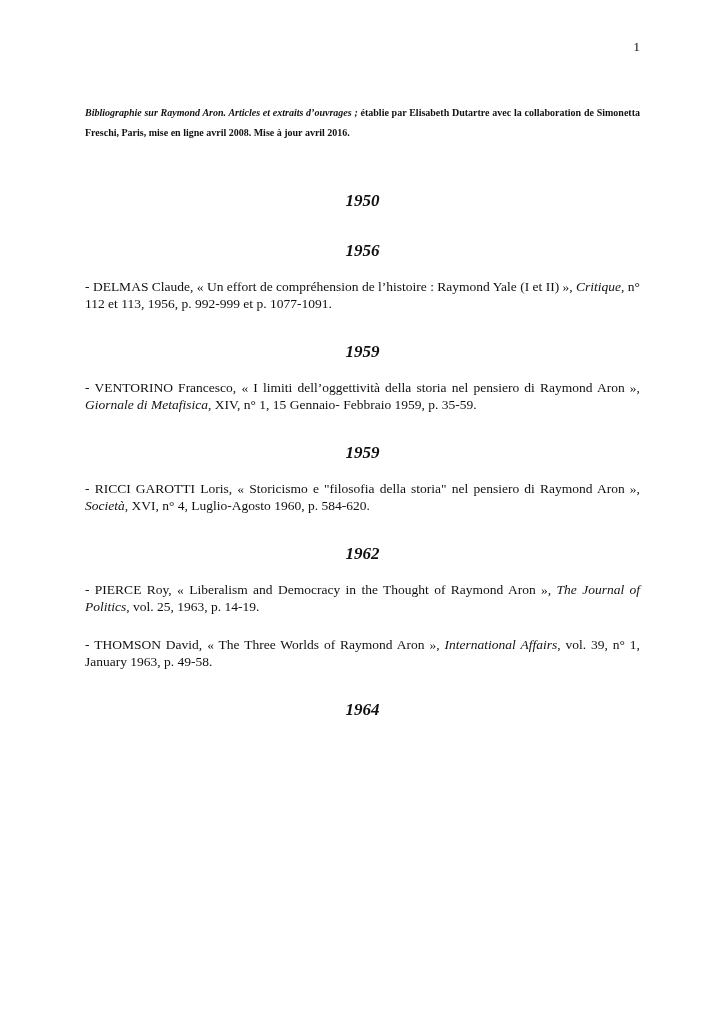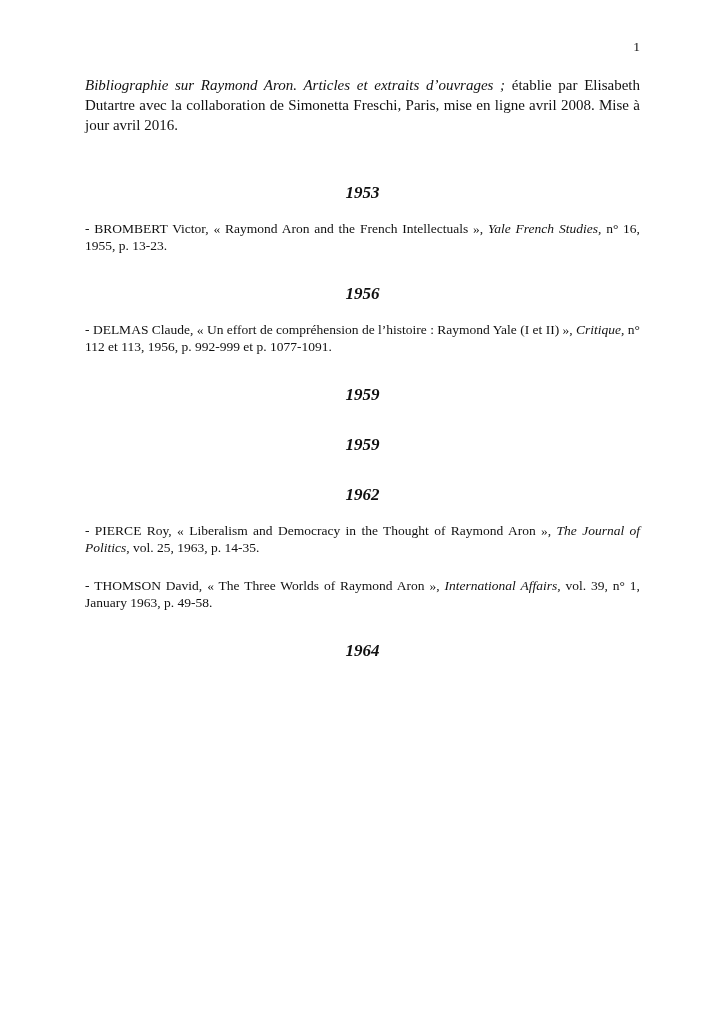--- a/index.html
+++ b/index.html
@@ -18,24 +18,24 @@
     padding: 38px 84px 40px 85px;
     background: #ffffff;
   }
   .page-number {
     text-align: right;
     font-size: 13.5px;
     line-height: 17px;
     margin: 0;
   }
   .doc-header {
-    margin: 20px 0 48px;
-    font-size: 15px;
+    margin: 48px 0 48px;
+    font-size: 10px;
     line-height: 20px;
-    font-weight: normal;
+    font-weight: bold;
     text-align: justify;
   }
   .doc-header .bi { font-style: italic; }
   .year {
     font-size: 17px;
     line-height: 20px;
     font-weight: bold;
     font-style: italic;
     text-align: center;
     margin: 30px 0 17px;
@@ -52,24 +52,25 @@
 <body>
 
 <div class="page">
   <div class="page-number">1</div>
 
   <p class="doc-header">
     <span class="bi">Bibliographie sur Raymond Aron. Articles et extraits d’ouvrages ;</span><span> établie par Elisabeth Dutartre avec la collaboration de Simonetta Freschi, Paris, mise en ligne avril 2008. Mise à jour avril 2016.</span>
   </p>
 
   <div id="sections-root">
-      <h2 class="year">1953</h2>
-      <p class="entry"><span>- BROMBERT Victor, « Raymond Aron and the French Intellectuals », </span><span class="it">Yale French Studies</span><span>, n° 16, 1955, p. 13-23.</span></p>
+      <h2 class="year">1950</h2>
       <h2 class="year">1956</h2>
       <p class="entry"><span>- DELMAS Claude, « Un effort de compréhension de l’histoire : Raymond Yale (I et II) », </span><span class="it">Critique</span><span>, n° 112 et 113, 1956, p. 992-999 et p. 1077-1091.</span></p>
       <h2 class="year">1959</h2>
+      <p class="entry"><span>- VENTORINO Francesco, « I limiti dell’oggettività della storia nel pensiero di Raymond Aron », </span><span class="it">Giornale di Metafisica</span><span>, XIV, n° 1, 15 Gennaio- Febbraio 1959, p. 35-59.</span></p>
       <h2 class="year">1959</h2>
+      <p class="entry"><span>- RICCI GAROTTI Loris, « Storicismo e "filosofia della storia" nel pensiero di Raymond Aron », </span><span class="it">Società</span><span>, XVI, n° 4, Luglio-Agosto 1960, p. 584-620.</span></p>
       <h2 class="year">1962</h2>
-      <p class="entry"><span>- PIERCE Roy, « Liberalism and Democracy in the Thought of Raymond Aron », </span><span class="it">The Journal of Politics</span><span>, vol. 25, 1963, p. 14-35.</span></p>
+      <p class="entry"><span>- PIERCE Roy, « Liberalism and Democracy in the Thought of Raymond Aron », </span><span class="it">The Journal of Politics</span><span>, vol. 25, 1963, p. 14-19.</span></p>
       <p class="entry"><span>- THOMSON David, « The Three Worlds of Raymond Aron », </span><span class="it">International Affairs</span><span>, vol. 39, n° 1, January 1963, p. 49-58.</span></p>
       <h2 class="year">1964</h2>
     </div>
 </div>
 
 </body></html>

